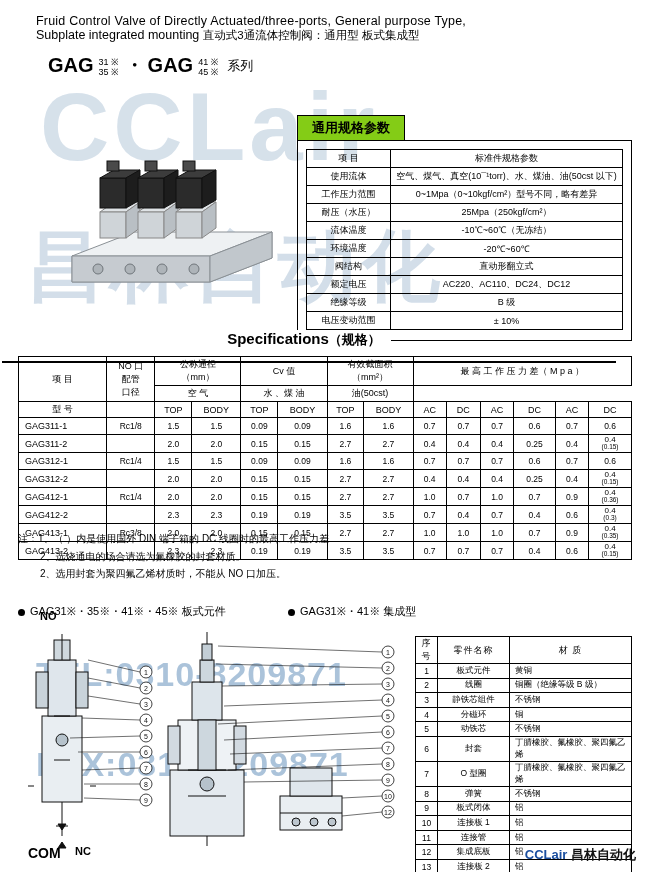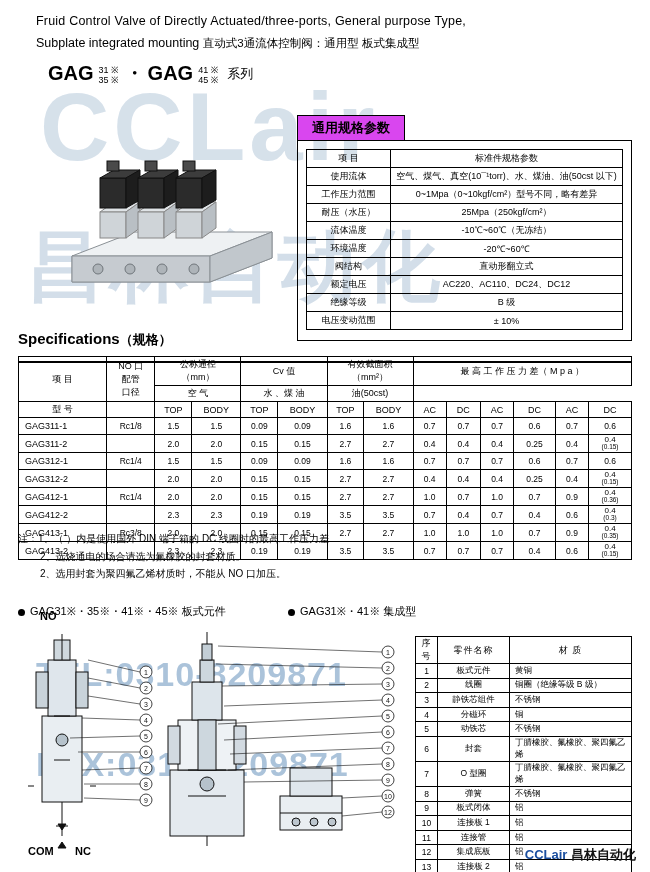--- a/index.html
+++ b/index.html
@@ -10,21 +10,21 @@
     font-family: "Liberation Sans", sans-serif;
     color: #000;
     position: relative;
     overflow: hidden;
   }
   .page { position:relative; width:650px; height:872px; }
 
   
   .hdr { position:absolute; left:36px; top:14px; width:600px; }
   .hdr .l1 { font-size:12.5px; letter-spacing:.2px; }
-  .hdr .l2 { font-size:12.5px; margin-top:8px; }
+  .hdr .l2 { font-size:12.5px; }
   .hdr .l2 .cn { font-size:11.5px; }
   .title-row { margin-top:10px; margin-left:12px; display:flex; align-items:flex-end; gap:2px; font-size:20px; font-weight:bold; }
   .title-row .sup { display:inline-block; font-size:9px; font-weight:normal; line-height:1.05; vertical-align:middle; padding:0 3px; }
   .title-row .sup span { display:block; white-space:nowrap; }
   .title-row .dot { font-size:18px; padding:0 2px; }
   .title-row .ser { font-size:13px; font-weight:normal; padding-bottom:2px; margin-left:4px; }
 
   
   .wm { position:absolute; color:#c9d7e4; font-weight:bold; pointer-events:none; user-select:none; }
   .wm1 { left:40px; top:72px; font-size:96px; letter-spacing:4px; opacity:.75; }
@@ -32,30 +32,30 @@
   .wm-tel { position:absolute; left:36px; top:655px; font-size:34px; color:#9db9d4; font-weight:bold; opacity:.85; letter-spacing:1px; }
   .wm-fax { position:absolute; left:36px; top:745px; font-size:34px; color:#9db9d4; font-weight:bold; opacity:.85; letter-spacing:1px; }
 
   
   .photo { position:absolute; left:60px; top:120px; width:220px; height:190px; }
 
   
   .spec-box { position:absolute; left:297px; top:115px; width:335px; }
   .spec-title {
     display:inline-block; border:1px solid #000; padding:3px 14px;
-    font-size:13px; font-weight:bold; background:#d946ef; position:relative; z-index:3;
+    font-size:13px; font-weight:bold; background:#84cc16; position:relative; z-index:3;
   }
   .spec-outer { border:1px solid #000; margin-top:-1px; padding:8px 8px 10px 8px; background:transparent; }
   table.gp { border-collapse:collapse; width:100%; font-size:9px; }
   table.gp td { border:1px solid #000; text-align:center; padding:2px 2px; height:17px; }
   table.gp td.lbl { width:84px; }
   table.gp td.hd { font-weight:normal; }
 
   
-  .sp-head { position:absolute; left:18px; top:330px; width:614px; }
+  .sp-head { position:absolute; left:2px; top:330px; width:614px;text-align:center; }
   .sp-head .bar { border-bottom:2px solid #000; height:0; position:relative; top:12px; }
   .sp-head .txt { position:relative; display:inline-block; background:#fff; padding-right:10px; font-size:15px; font-weight:bold; }
   .sp-head .txt .cn { font-size:13px; }
 
   
   .mt { position:absolute; left:18px; top:356px; width:614px; }
   table.main { border-collapse:collapse; width:100%; font-size:8.5px; }
   table.main td, table.main th { border:1px solid #000; text-align:center; padding:1px 1px; font-weight:normal; }
   table.main .model { text-align:left; padding-left:6px; font-size:9px; }
   table.main tr.hrow td { height:15px; font-size:9px;margin-top:16px; }
@@ -73,21 +73,21 @@
   
   .dsec { position:absolute; top:603px; font-size:11px; }
   .dsec1 { left:18px; }
   .dsec2 { left:288px; }
   .bullet { display:inline-block; width:7px; height:7px; background:#000; border-radius:50%; margin-right:5px; vertical-align:middle; }
 
   
   .draw { position:absolute; left:18px; top:620px; width:400px; height:236px; }
   .draw svg { display:block; }
   .lbl-no { position:absolute; left:40px; top:610px; font-size:11px; font-weight:bold; }
-  .lbl-com { position:absolute; left:28px; top:845px; font-size:11px; font-weight:bold; }
+  .lbl-com { position:absolute; left:28px; top:845px; font-size:14px; font-weight:bold; }
   .lbl-nc { position:absolute; left:75px; top:845px; font-size:11px; font-weight:bold; }
 
   
   .parts { position:absolute; left:415px; top:636px; width:217px; }
   table.pt { border-collapse:collapse; width:100%; font-size:8.5px; }
   table.pt td { border:1px solid #000; height:14.6px; padding:0 3px; }
   table.pt td.n { width:22px; text-align:center;margin-top:16px; }
   table.pt td.nm { width:72px; text-align:center; }
   table.pt td.mt2 { text-align:left; padding-left:5px; }
   table.pt tr.h td { text-align:center; font-size:9px; letter-spacing:1px; }

